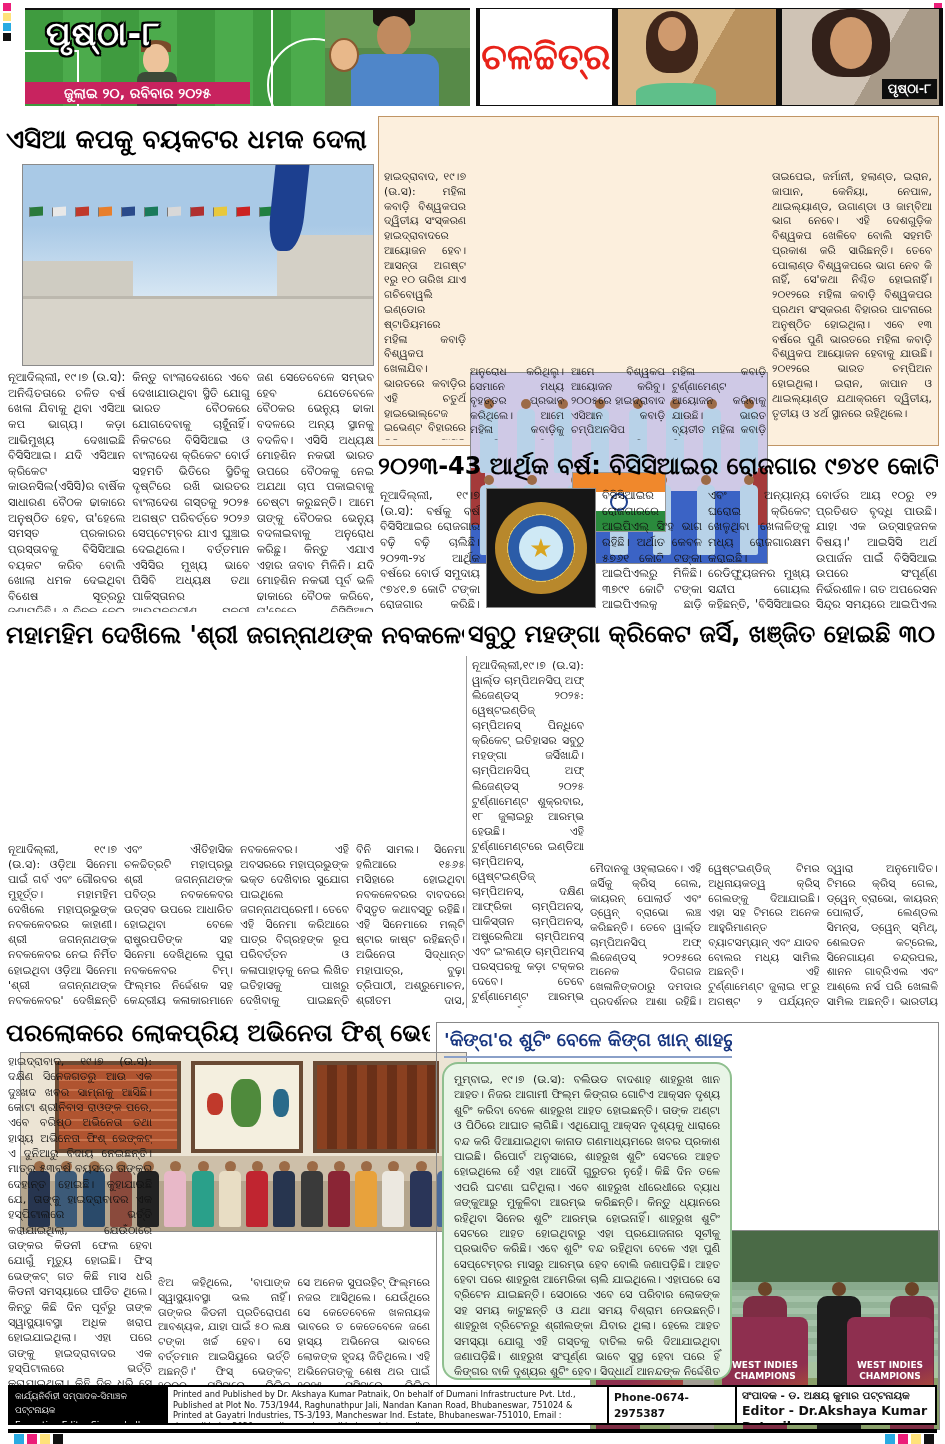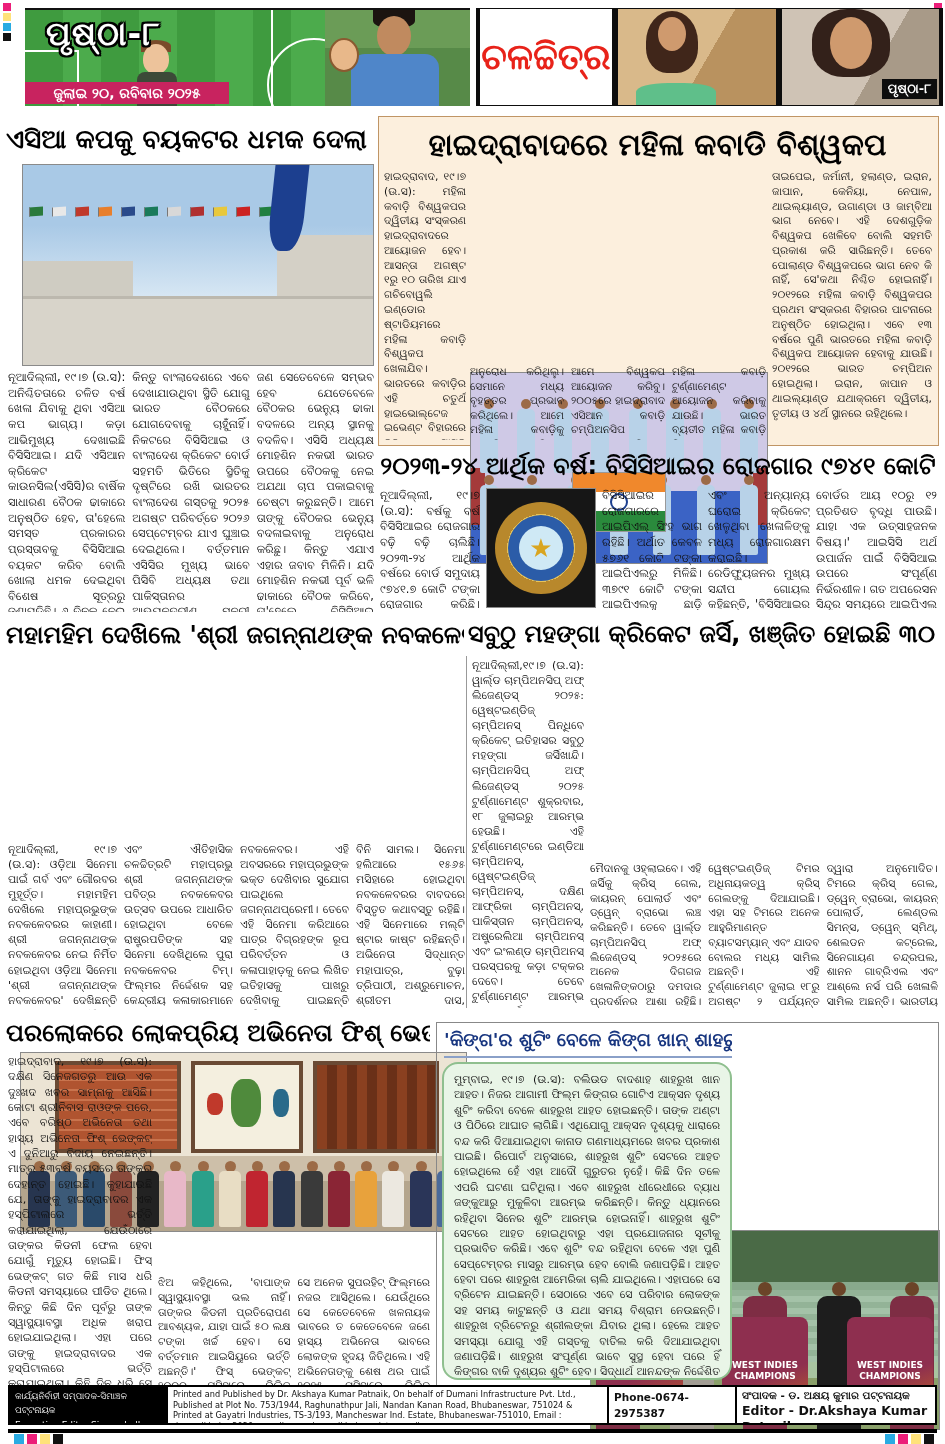--- a/index.html
+++ b/index.html
@@ -17,21 +17,21 @@
   .field{left:25px;top:8px;width:300px;height:96px;border-top:2px solid #111;
     background:repeating-linear-gradient(90deg,#3f9b3f 0 38px,#4cab4c 38px 76px);overflow:hidden;}
   .field .line-v{position:absolute;right:52px;top:0;bottom:0;width:2px;background:#fff;}
   .field .circle{position:absolute;right:-36px;top:28px;width:90px;height:90px;border:2px solid #fff;border-radius:50%;}
   .field .box1{position:absolute;left:-20px;top:40px;width:70px;height:70px;border:2px solid #fff;}
   .zuck-head{position:absolute;left:118px;top:34px;width:26px;height:30px;border-radius:50% 50% 46% 46%;background:#edc39b;}
   .zuck-hair{position:absolute;left:116px;top:30px;width:30px;height:12px;border-radius:50% 50% 0 0;background:#7a4b2a;}
   .zuck-body{position:absolute;left:112px;top:62px;width:40px;height:34px;border-radius:8px 8px 0 0;background:#3c4a38;}
   .page-label{left:46px;top:14px;font-size:33px;font-weight:700;color:#fff;letter-spacing:1px;
     text-shadow:-2px 0 #000,2px 0 #000,0 -2px #000,0 2px #000,-2px -2px #000,2px 2px #000,-2px 2px #000,2px -2px #000;}
-  .date-bar{left:25px;top:82px;width:204px;height:22px;background:#c8235f;color:#fff;
+  .date-bar{left:25px;top:82px;width:225px;height:22px;background:#c8235f;color:#fff;
     font-size:14px;font-weight:700;text-align:center;line-height:22px;overflow:hidden;}
   .sachin{left:325px;top:8px;width:145px;height:96px;border-top:2px solid #111;
     background:linear-gradient(180deg,#6b9c57 0 40%,#578a48 40% 100%);overflow:hidden;}
   .sachin .head{position:absolute;left:52px;top:6px;width:34px;height:40px;border-radius:50%;background:#c08a5f;}
   .sachin .hair{position:absolute;left:48px;top:0px;width:42px;height:18px;border-radius:0 0 40% 40%;background:#1c1410;}
   .sachin .shirt{position:absolute;left:26px;top:44px;width:88px;height:52px;border-radius:14px 14px 0 0;background:#4f86c9;}
   .sachin .kid{position:absolute;left:4px;top:28px;width:26px;height:30px;border-radius:50%;background:#e8b88a;border:2px solid #8a5a30;}
   .kreeda{left:158px;top:24px;font-size:52px;font-weight:700;color:#e8231a;z-index:3;letter-spacing:2px;
     text-shadow:-3px 0 #fff,3px 0 #fff,0 -3px #fff,0 3px #fff,-2px -2px #fff,2px 2px #fff,-2px 2px #fff,2px -2px #fff;}
   .filmstrip{left:470px;top:8px;width:467px;height:98px;background:#0d0d0d;display:flex;flex-direction:row;margin-left:6px;}
@@ -209,21 +209,20 @@
     </div>
     <div class="acc-bigflag"></div>
   </div>
   <div class="abs cols" style="left:8px;top:370px;width:366px;height:242px;">
     <div class="col">ନୂଆଦିଲ୍ଲୀ, ୧୯।୭ (ଉ.ସ): ଅନିଶ୍ଚିତତାରେ ଚଳିତ ବର୍ଷ ଖେଳା ଯିବାକୁ ଥିବା ଏସିଆ କପ ଭାଗ୍ୟ। କଡ଼ା ଆଭିମୁଖ୍ୟ ଦେଖାଇଛି ବିସିସିଆଇ। ଯଦି ଏସିଆନ କ୍ରିକେଟ କାଉନସିଲ(ଏସିସି)ର ବାର୍ଷିକ ସାଧାରଣ ବୈଠକ ଢାକାରେ ଅନୁଷ୍ଠିତ ହେବ, ତା'ହେଲେ ସମସ୍ତ ପ୍ରକାରର ପ୍ରସ୍ତାବକୁ ବିସିସିଆଇ ବୟକଟ କରିବ ବୋଲି ଖୋଲା ଧମକ ଦେଇଥିବା ବିଶେଷ ସୂତ୍ରରୁ ଜଣାପଡ଼ିଛି। ୬ ଦିନକୁ ନେଇ ଢାକାରେ ଏସିସିର ବାର୍ଷିକ ସାଧାରଣ ବୈଠକ ଡକାଯାଇଛି।</div>
     <div class="col">କିନ୍ତୁ ବାଂଲାଦେଶରେ ଏବେ ଦେଖାଯାଉଥିବା ସ୍ଥିତି ଯୋଗୁ ଭାରତ ବୈଠକରେ ଯୋଗଦେବାକୁ ଚାହୁଁନାହିଁ। ନିକଟରେ ବିସିସିଆଇ ଓ ବାଂଲାଦେଶ କ୍ରିକେଟ ବୋର୍ଡ ସହମତି ଭିତିରେ ସ୍ଥିତିକୁ ଦୃଷ୍ଟିରେ ରଖି ଭାରତର ବାଂଲାଦେଶ ଗସ୍ତକୁ ୨୦୨୫ ଅଗଷ୍ଟ ପରିବର୍ତ୍ତେ ୨୦୨୬ ସେପ୍ଟେମ୍ବର ଯାଏ ଘୁଞ୍ଚାଇ ଦେଇଥିଲେ। ବର୍ତ୍ତମାନ ଏସିସିର ମୁଖ୍ୟ ଭାବେ ପିସିବି ଅଧ୍ୟକ୍ଷ ତଥା ପାକିସ୍ତାନର ଆଭ୍ୟନ୍ତରୀଣ ମନ୍ତ୍ରୀ ମୋହସିନ ନକଭି ଦାୟିତ୍ୱରେ ଅଛନ୍ତି।</div>
     <div class="col">ଜଣ ସେତେବେଳେ ସମ୍ଭବ ହେବ ଯେତେବେଳେ ବୈଠକର ଭେନ୍ୟୁ ଢାକା ବଦଳରେ ଅନ୍ୟ ସ୍ଥାନକୁ ବଦଳିବ। ଏସିସି ଅଧ୍ୟକ୍ଷ ମୋହଶିନ ନକଭୀ ଭାରତ ଉପରେ ବୈଠକକୁ ନେଇ ଅଯଥା ଚାପ ପକାଇବାକୁ ଚେଷ୍ଟା କରୁଛନ୍ତି। ଆମେ ତାଙ୍କୁ ବୈଠକର ଭେନ୍ୟୁ ବଦଳାଇବାକୁ ଅନୁରୋଧ କରିଛୁ। କିନ୍ତୁ ଏଯାଏ ଏହାର ଜବାବ ମିଳିନି। ଯଦି ମୋହଶିନ ନକଭୀ ପୂର୍ବ ଭଳି ଢାକାରେ ବୈଠକ କରିବେ, ତା'ହେଲେ ବିସିସିଆଇ ସମସ୍ତ ପ୍ରସ୍ତାବର ବିରୋଧ କରିବ।</div>
   </div>
 
   <div class="abs kab-box"></div>
-  <div class="abs headline" style="left:380px;top:124px;width:555px;height:42px;font-size:30px;line-height:42px;">ହାଇଦ୍ରାବାଦରେ ମହିଳା କବାଡି ବିଶ୍ୱକପ</div>
   <div class="abs col" style="left:384px;top:170px;width:82px;height:270px;font-size:10.8px;">ହାଇଦ୍ରାବାଦ, ୧୯।୭ (ଉ.ସ): ମହିଳା କବାଡ଼ି ବିଶ୍ୱକପର ଦ୍ୱିତୀୟ ସଂସ୍କରଣ ହାଇଦ୍ରାବାଦରେ ଆୟୋଜନ ହେବ। ଆସନ୍ତା ଅଗଷ୍ଟ ୧ରୁ ୧୦ ତାରିଖ ଯାଏ ଗଚିବୋୱଲି ଇଣ୍ଡୋର ଷ୍ଟାଡିୟମରେ ମହିଳା କବାଡ଼ି ବିଶ୍ୱକପ ଖେଳାଯିବ। ଭାରତରେ କବାଡ଼ିର ଏହି ଚତୁର୍ଥ ହାଇଭୋଲ୍ଟେଜ ଇଭେଣ୍ଟ ବିହାରରେ ଜୁନ ମାସରୁ ଖେଳାଯିବାର ଥିଲା। କିନ୍ତୁ ଏବେ ଜାଣିବାକୁ ମିଳିଛି। ବିହାର ବଦଳରେ ହାଇଦ୍ରାବାଦରେ ଆୟୋଜନ ହେବ ମହିଳା କବାଡ଼ି ବିଶ୍ୱକପ। ତେଲଙ୍ଗାନା କବାଡ଼ି ଆସୋସିଏସନର ସଭାପତି କେ ସୁରେଶ କହିଛନ୍ତି, ବିହାର ଯେତେବେଳେ ଆୟୋଜନରୁ ଓହରି ଗଲା ଆମେ ସେତେବେଳେ ଭାରତୀୟ କବାଡ଼ି ମହାସଂଘକୁ ବିଶ୍ୱକପ ତେଲଙ୍ଗାନାରେ କରିବାକୁ</div>
   <div class="abs photo" style="left:470px;top:170px;width:296px;height:190px;">
     <div class="kab-photo-bg"></div>
     <div class="kab-side" style="left:0;"></div>
       <div class="kab-side" style="right:0;"></div>
     <div class="fig-row" style="top:26px;height:74px;">
       <i class="fig kb"></i>
         <i class="fig kb"></i>
         <i class="fig kb"></i>
         <i class="fig kb"></i>
@@ -245,21 +244,21 @@
         <i></i>
       </div>
   </div>
   <div class="abs col" style="left:772px;top:170px;width:160px;height:270px;font-size:10.8px;">ତାଇପେଇ, ଜର୍ମାନୀ, ହଲାଣ୍ଡ, ଇରାନ, ଜାପାନ, କେନିୟା, ନେପାଳ, ଥାଇଲ୍ୟାଣ୍ଡ, ଉଗାଣ୍ଡା ଓ ଜାମ୍ବିଆ ଭାଗ ନେବେ। ଏହି ଦେଶଗୁଡ଼ିକ ବିଶ୍ୱକପ ଖେଳିବେ ବୋଲି ସହମତି ପ୍ରକାଶ କରି ସାରିଛନ୍ତି। ତେବେ ପୋଲାଣ୍ଡ ବିଶ୍ୱକପରେ ଭାଗ ନେବ କି ନାହିଁ, ସେ'କଥା ନିଶ୍ଚିତ ହୋଇନାହିଁ। ୨୦୧୨ରେ ମହିଳା କବାଡ଼ି ବିଶ୍ୱକପର ପ୍ରଥମ ସଂସ୍କରଣ ବିହାରର ପାଟନାରେ ଅନୁଷ୍ଠିତ ହୋଇଥିଲା। ଏବେ ୧୩ ବର୍ଷରେ ପୁଣି ଭାରତରେ ମହିଳା କବାଡ଼ି ବିଶ୍ୱକପ ଆୟୋଜନ ହେବାକୁ ଯାଉଛି। ୨୦୧୨ରେ ଭାରତ ଚମ୍ପିଅନ ହୋଇଥିଲା। ଇରାନ, ଜାପାନ ଓ ଥାଇଲ୍ୟାଣ୍ଡ ଯଥାକ୍ରମେ ଦ୍ୱିତୀୟ, ତୃତୀୟ ଓ ୪ର୍ଥ ସ୍ଥାନରେ ରହିଥିଲେ।</div>
   <div class="abs cols" style="left:470px;top:364px;width:296px;height:76px;">
     <div class="col" style="font-size:10.6px;">ଅନୁରୋଧ କରିଥିଲୁ। ସେମାନେ ମଧ୍ୟ ବୃହତ୍ତର ପ୍ରଭାବ କରିଥିଲେ। ଆମେ ମହିଳା କବାଡ଼ିକୁ ନଯଞ୍ଜିତ କରିବାକୁ ଚାହୁଁଛୁ। ଯଦିଓ ଏହାକୁ ଅଧିକ ପ୍ରାୟୋଜକ ମିଳୁ ନାହାନ୍ତି, ତଥାପି</div>
     <div class="col" style="font-size:10.6px;">ଆମେ ବିଶ୍ୱକପ ଆୟୋଜନ କରିବୁ। ୨୦୦୫ରେ ହାଇଦ୍ରାବାଦ ଏସିଆନ କବାଡ଼ି ଚମ୍ପିଅନସିପ ଆୟୋଜନ କରିଥିଲା। ଏବେ ୨୦ ବର୍ଷ ପରେ ହାଇଦ୍ରାବାଦ ପୁଣି ଅନ୍ତର୍ଜାତୀୟ</div>
     <div class="col" style="font-size:10.6px;">ମହିଳା କବାଡ଼ି ଟୁର୍ଣ୍ଣାମେଣ୍ଟ ଆୟୋଜନ କରିବାକୁ ଯାଉଛି। ଭାରତ ବ୍ୟତୀତ ମହିଳା କବାଡ଼ି ବିଶ୍ୱକପରେ ଆର୍ଜେଣ୍ଟିନା, ବାଂଲାଦେଶ, ଉଗାଣ୍ଡା,</div>
   </div>
 
-  <div class="abs headline" style="left:378px;top:448px;width:560px;height:36px;font-size:24px;line-height:36px;">୨୦୨୩-୨୪ ଆର୍ଥିକ ବର୍ଷ: ବିସିସିଆଇର ରୋଜଗାର ୯୭୪୧ କୋଟି</div>
+  <div class="abs headline" style="left:378px;top:448px;width:560px;height:36px;font-size:24px;line-height:36px;">୨୦୨୩-43 ଆର୍ଥିକ ବର୍ଷ: ବିସିସିଆଇର ରୋଜଗାର ୯୭୪୧ କୋଟି</div>
   <div class="abs" style="left:380px;top:488px;width:557px;height:122px;display:flex;gap:6px;">
     <div class="col" style="flex:0 0 100px;">ନୂଆଦିଲ୍ଲୀ, ୧୯।୭ (ଉ.ସ): ବର୍ଷକୁ ବର୍ଷ ବିସିସିଆଇର ରୋଜଗାର ବଢ଼ି ବଢ଼ି ଚାଲିଛି। ୨୦୨୩-୨୪ ଆର୍ଥିକ ବର୍ଷରେ ବୋର୍ଡ ସମୁଦାୟ ୯୭୪୧.୭ କୋଟି ଟଙ୍କା ରୋଜଗାର କରିଛି। ଏଥିରେ ଆଇପିଏଲର ୫୯ ପ୍ରତିଶତ ଅବଦାନ ରହିଛି। ରେଡିଫ୍ୟୁଜନର ରିପୋର୍ଟ ଅନୁସାରେ, 'ଗତ ଆର୍ଥିକ ବର୍ଷରେ</div>
     <div class="photo bcci-logo" style="flex:0 0 108px;height:118px;">
       <div class="bcci-sun">
           <div class="bcci-ring">
             <div class="bcci-core">
               <span class="bcci-star">★</span>
             </div>
           </div>
         </div>

